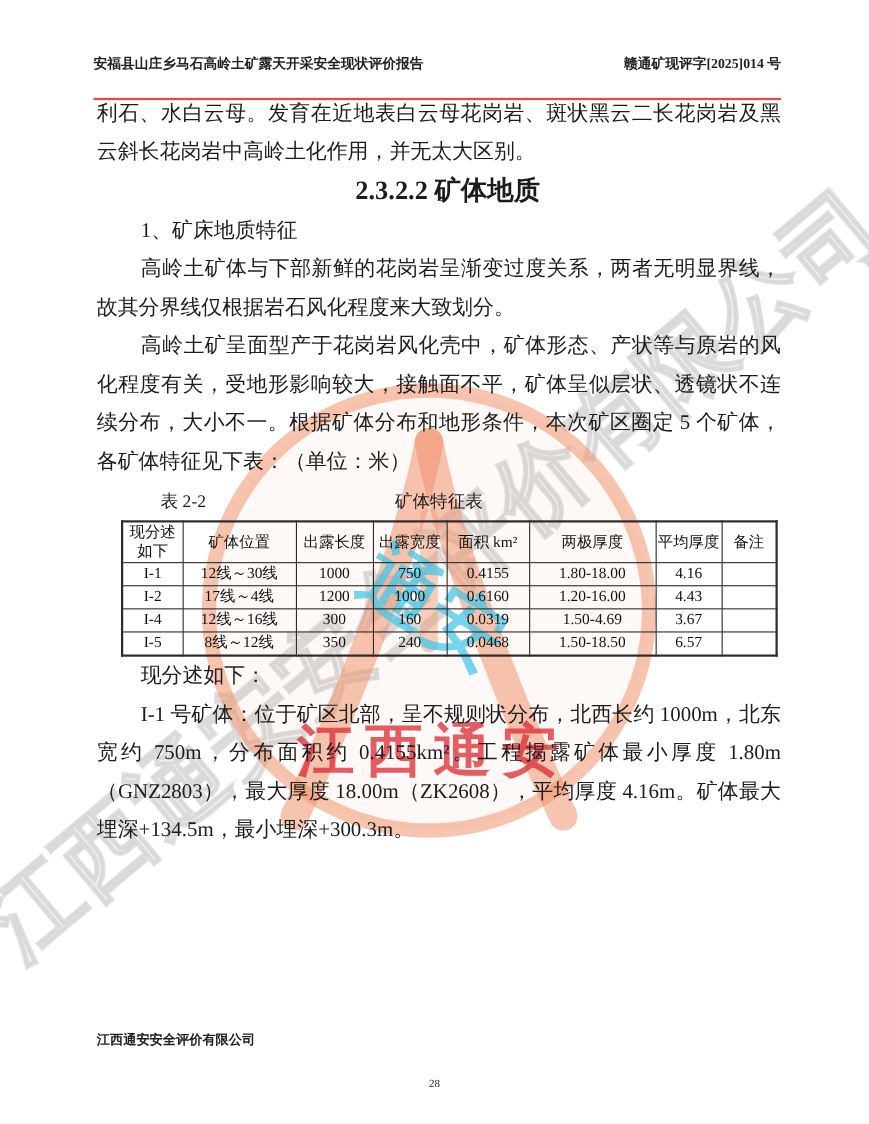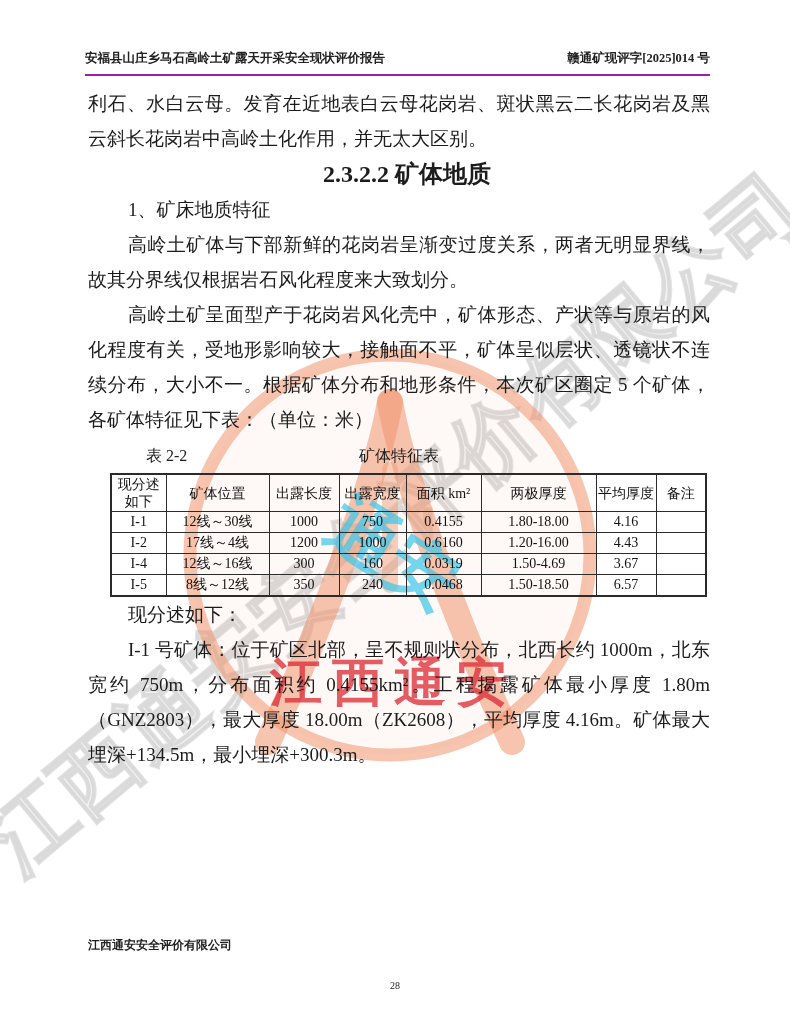--- a/index.html
+++ b/index.html
@@ -29,21 +29,21 @@
     position:absolute; left:352px; top:488px; font-size:70px; font-weight:bold;
     color:rgba(62,198,232,0.72); transform:rotate(32deg); transform-origin:left top;
     white-space:nowrap; line-height:1;
   }
   .wm-logo { position:absolute; left:0; top:0; }
 
   
   .hdr {
     position:absolute; left:85px; top:50px; width:625px;
     display:flex; justify-content:space-between; align-items:flex-end;
-    border-bottom:2px solid #a21caf; padding-bottom:7px;
+    border-bottom:2px solid #ef4444; padding-bottom:22px;
     font-size:12.5px; font-weight:bold; color:#222;
   }
 
   
   .body-flow { position:absolute; left:88px; top:86px; width:622px; }
   .para { font-size:19px; line-height:35px; text-align:justify; margin:0; }
   .indent { text-indent:2.1em; }
   .h2 { font-size:24px; font-weight:bold; line-height:35px; margin:1px 0 0 16px;text-align:center; }
 
   

